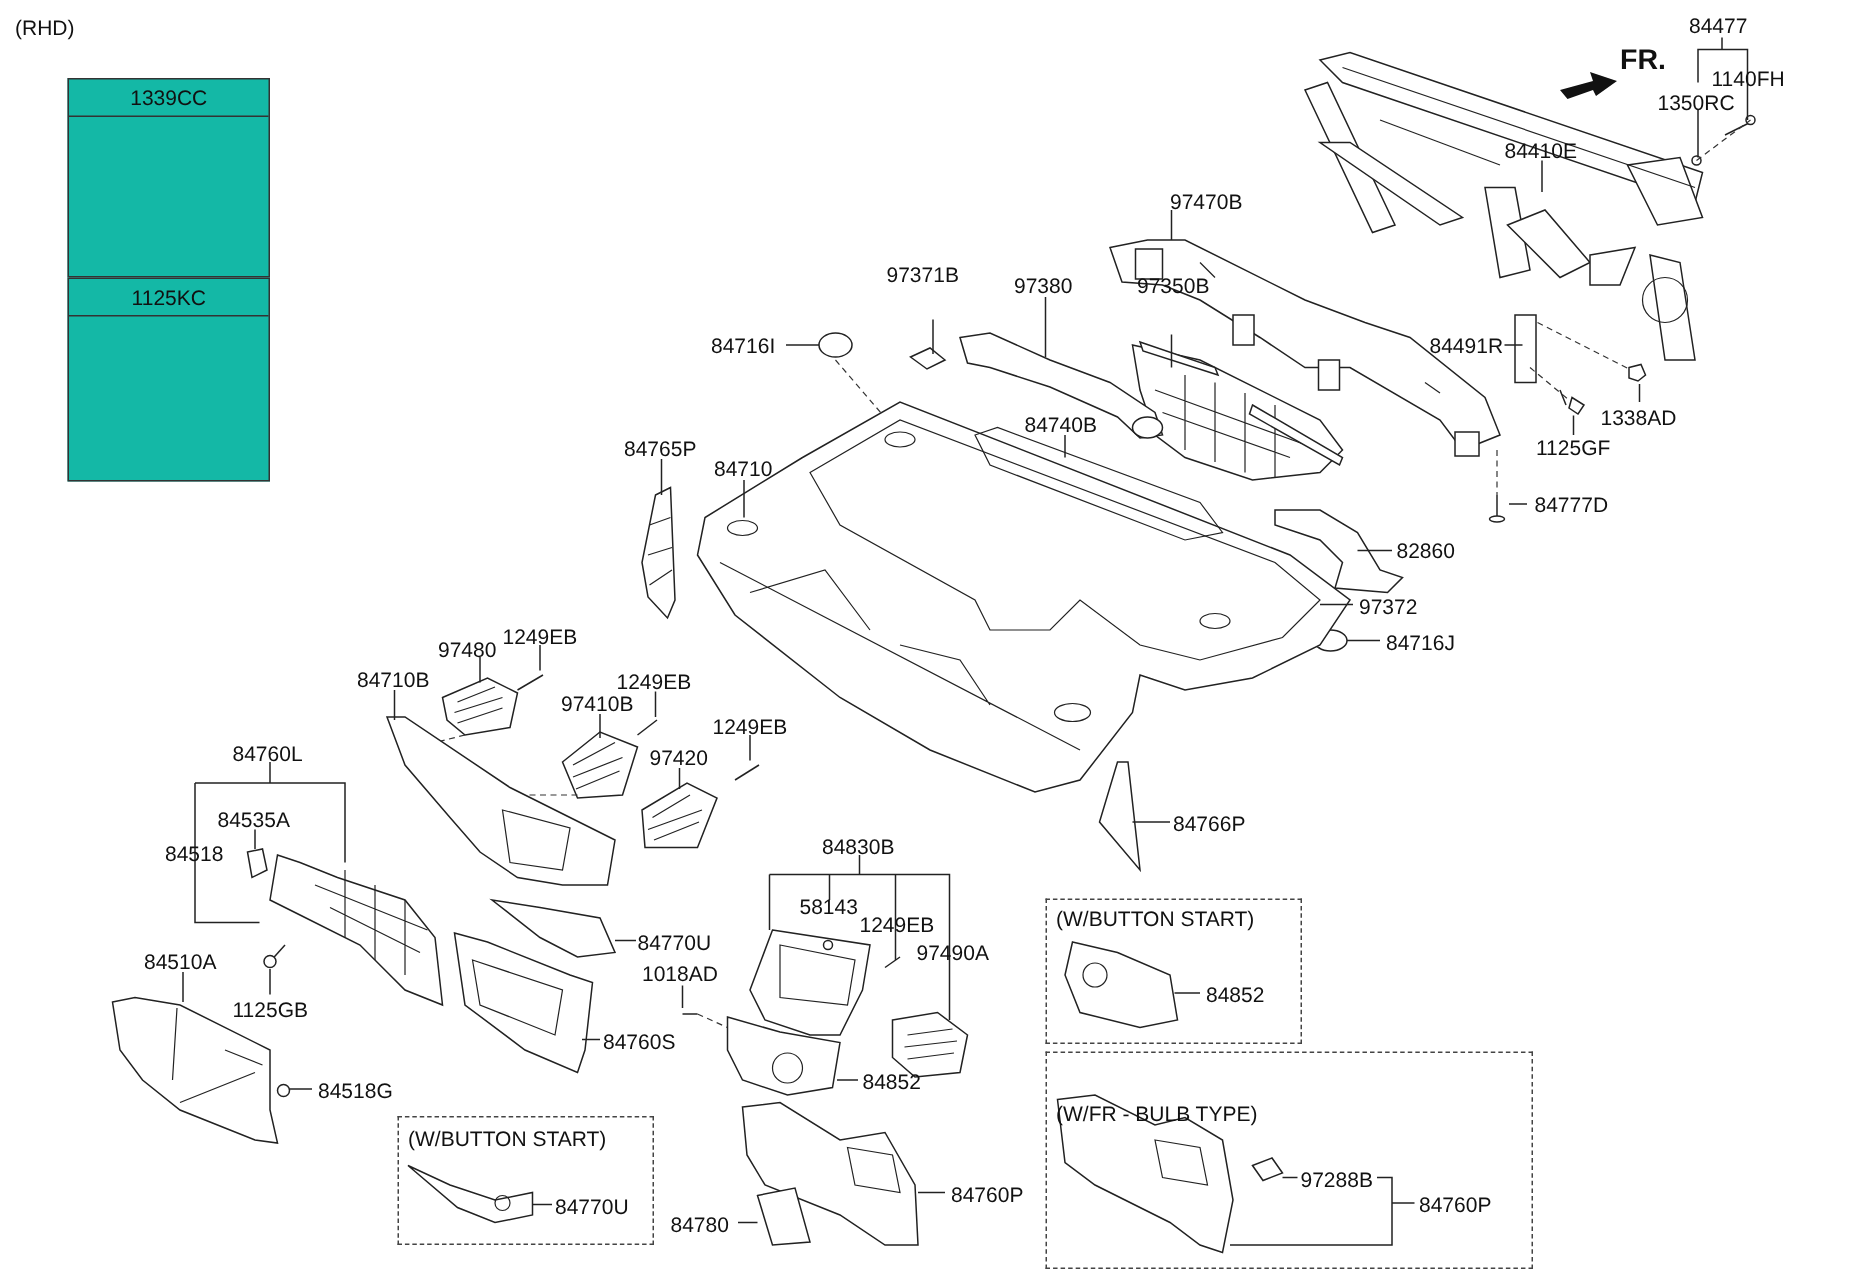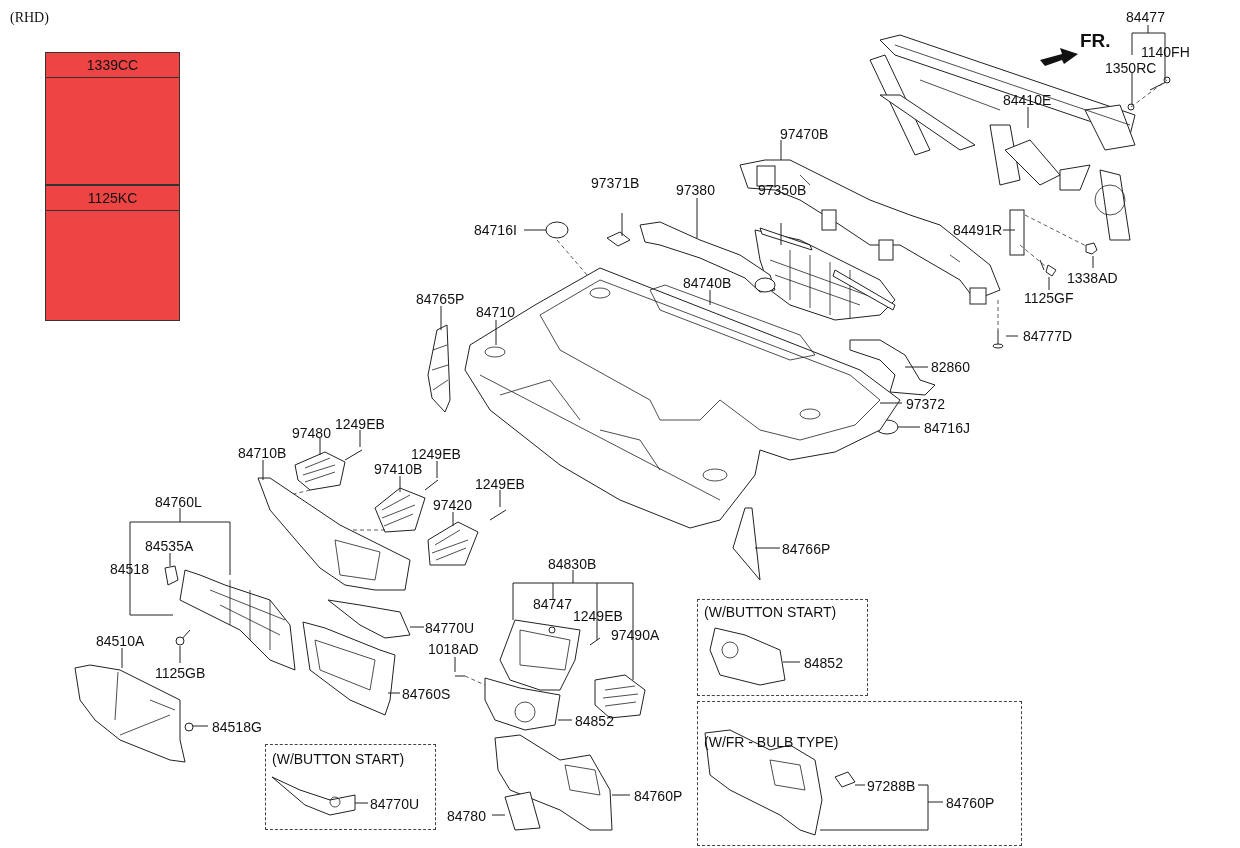--- a/index.html
+++ b/index.html
@@ -1,20 +1,20 @@
 <!DOCTYPE html>
 <html><head>
 <meta charset="utf-8">
 <style>
   html, body { margin: 0; padding: 0; background: #ffffff; }
   body { width: 1240px; height: 848px; position: relative; overflow: hidden;
          font-family: "Liberation Sans", sans-serif; color: #111; }
   #art { position: absolute; left: 0; top: 0; width: 1240px; height: 848px; }
   .lbl { position: absolute; font-size: 14px; line-height: 14px; white-space: nowrap; color: #111; }
-  .legend-box { position: absolute; border: 1px solid #333; background: #ef4444; }
+  .legend-box { position: absolute; border: 1px solid #333; background: #14b8a6; }
   .legend-head { position: absolute; left: 0; right: 0; border-bottom: 1px solid #333;
                  text-align: center; font-size: 14px; }
   .dash-box { position: absolute; border: 1px dashed #444; }
   .note { position: absolute; font-size: 14px; white-space: nowrap; }
   svg .part { fill: #fff; stroke: #222; stroke-width: 1; }
   svg .thin { fill: none; stroke: #222; stroke-width: 0.8; }
   svg .lead { fill: none; stroke: #222; stroke-width: 1; }
   svg .dash { fill: none; stroke: #333; stroke-width: 0.8; stroke-dasharray: 4 3; }
 </style>
 </head>
@@ -236,21 +236,21 @@
     <ellipse class="thin" cx="108" cy="132" rx="4" ry="5"></ellipse>
   </g>
   <g>
     <ellipse class="part" cx="113" cy="249" rx="9" ry="4"></ellipse>
     <polygon class="part" points="106,240 113,237 120,240 120,248 113,251 106,248"></polygon>
     <rect class="part" x="109" y="252" width="8" height="40"></rect>
     <path class="thin" d="M109,258 L117,260 M109,264 L117,266 M109,270 L117,272 M109,276 L117,278 M109,282 L117,284"></path>
   </g>
 </svg>
 
-<div class="note" style="left:10px;top:10px;font-family:Liberation Serif, serif;">(RHD)</div>
+<div class="note" style="left:10px;top:10px;">(RHD)</div>
 <div class="note" style="left:1080px;top:30px;font-size:19px;font-weight:bold;">FR.</div>
 
 <div class="legend-box" style="left:45px;top:52px;width:133px;height:131px;">
   <div class="legend-head" style="top:0;height:24px;line-height:24px;">1339CC</div>
 </div>
 <div class="legend-box" style="left:45px;top:185px;width:133px;height:134px;">
   <div class="legend-head" style="top:0;height:24px;line-height:24px;">1125KC</div>
 </div>
 
 <div class="dash-box" style="left:697px;top:599px;width:169px;height:95px;">
@@ -287,21 +287,21 @@
 <span class="lbl" style="left:238px;top:446px;">84710B</span>
 <span class="lbl" style="left:411px;top:447px;">1249EB</span>
 <span class="lbl" style="left:374px;top:462px;">97410B</span>
 <span class="lbl" style="left:475px;top:477px;">1249EB</span>
 <span class="lbl" style="left:433px;top:498px;">97420</span>
 <span class="lbl" style="left:155px;top:495px;">84760L</span>
 <span class="lbl" style="left:145px;top:539px;text-align:center;">84535A</span>
 <span class="lbl" style="left:110px;top:562px;">84518</span>
 <span class="lbl" style="left:782px;top:542px;">84766P</span>
 <span class="lbl" style="left:548px;top:557px;">84830B</span>
-<span class="lbl" style="left:533px;top:597px;">84747</span>
+<span class="lbl" style="left:533px;top:597px;">58143</span>
 <span class="lbl" style="left:573px;top:609px;">1249EB</span>
 <span class="lbl" style="left:611px;top:628px;">97490A</span>
 <span class="lbl" style="left:428px;top:642px;">1018AD</span>
 <span class="lbl" style="left:425px;top:621px;">84770U</span>
 <span class="lbl" style="left:155px;top:666px;">1125GB</span>
 <span class="lbl" style="left:96px;top:634px;">84510A</span>
 <span class="lbl" style="left:402px;top:687px;">84760S</span>
 <span class="lbl" style="left:575px;top:714px;">84852</span>
 <span class="lbl" style="left:212px;top:720px;">84518G</span>
 <span class="lbl" style="left:447px;top:809px;">84780</span>

